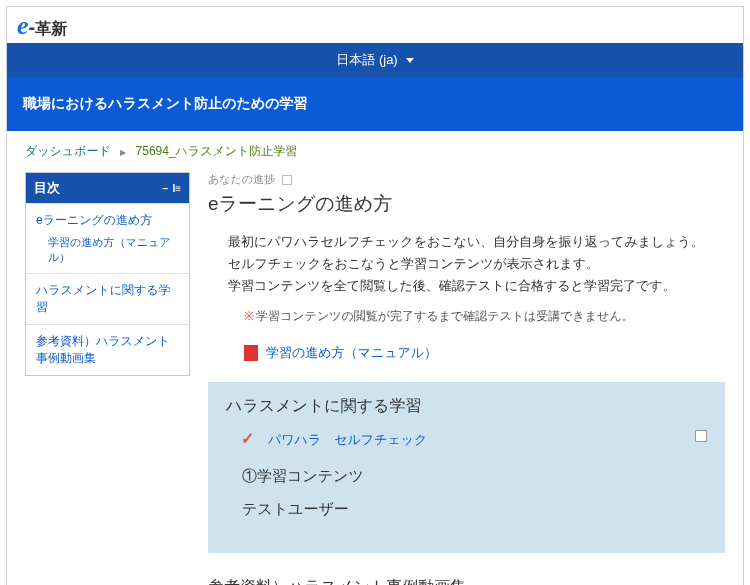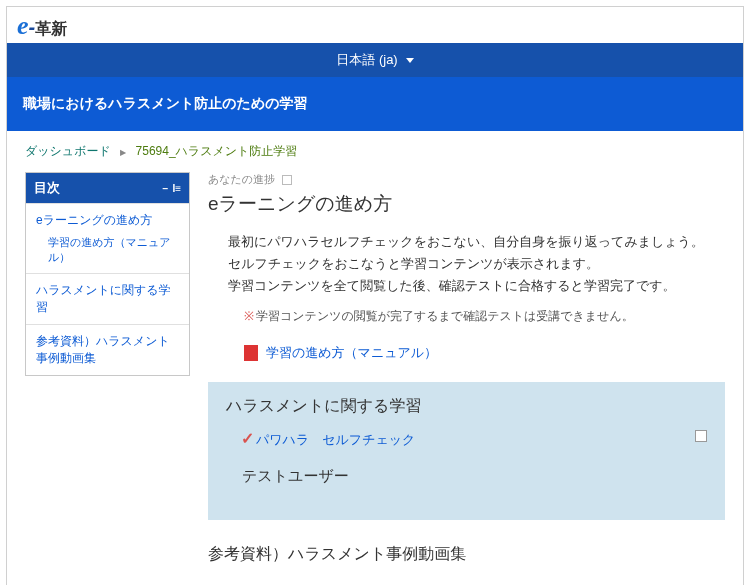--- a/index.html
+++ b/index.html
@@ -43,21 +43,21 @@
   .body-text { font-size: 13px; line-height: 1.7; margin-left: 20px; margin-bottom: 8px; }
   .notes { margin-left: 36px; font-size: 12px; color: #555; line-height: 1.9; }
   .notes .star { color: #d9534f; margin-right: 2px; }
 
   .pdf-row { margin: 16px 0 20px 36px; display: flex; align-items: center; gap: 8px; font-size: 13px; }
   .pdf-icon { width: 14px; height: 16px; background: #d33; display: inline-block; position: relative; }
   .pdf-row a { color: #0d5bd4; text-decoration: none; }
 
   .panel { background: #cfe3ee; padding: 14px 18px 20px; margin-top: 10px; position: relative; }
   .panel h3 { font-size: 16px; font-weight: normal; color: #333; margin-bottom: 14px; }
-  .panel .check-row { display: flex; align-items: center; gap: 0; margin-left: 16px; margin-bottom: 18px; font-size: 13px; }
+  .panel .check-row { display: flex; align-items: center; gap: 12px; margin-left: 16px; margin-bottom: 18px; font-size: 13px; }
   .check-icon { width: 14px; height: 14px; display: inline-block; position: relative; }
   .check-icon::before { content: "✓"; color: #d9534f; font-weight: bold; position: absolute; left: -1px; top: -4px; font-size: 16px; }
   .panel .check-row a { color: #0d5bd4; text-decoration: none; }
   .panel .sq-right { position: absolute; right: 18px; top: 48px; width: 12px; height: 12px; border: 1px solid #999; background: #fff; }
   .panel .sub { margin-left: 16px; font-size: 15px; color: #333; margin-bottom: 14px; }
 
   .ref-section { margin-top: 24px; }
   .ref-section h3 { font-size: 16px; font-weight: normal; margin-bottom: 12px; }
 </style>
 </head>
@@ -136,20 +136,21 @@
         <a href="#">学習の進め方（マニュアル）</a>
       </div>
 
       <div class="panel">
         <h3>ハラスメントに関する学習</h3>
         <div class="check-row">
           <span class="check-icon"></span>
           <a href="#">パワハラ　セルフチェック</a>
         </div>
         <span class="sq-right"></span>
+        <div class="sub">①学習コンテンツ</div>
         <div class="sub">テストユーザー</div>
       </div>
 
       <div class="ref-section">
         <h3>参考資料）ハラスメント事例動画集</h3>
 
       </div>
 
     </div>
   </div>

